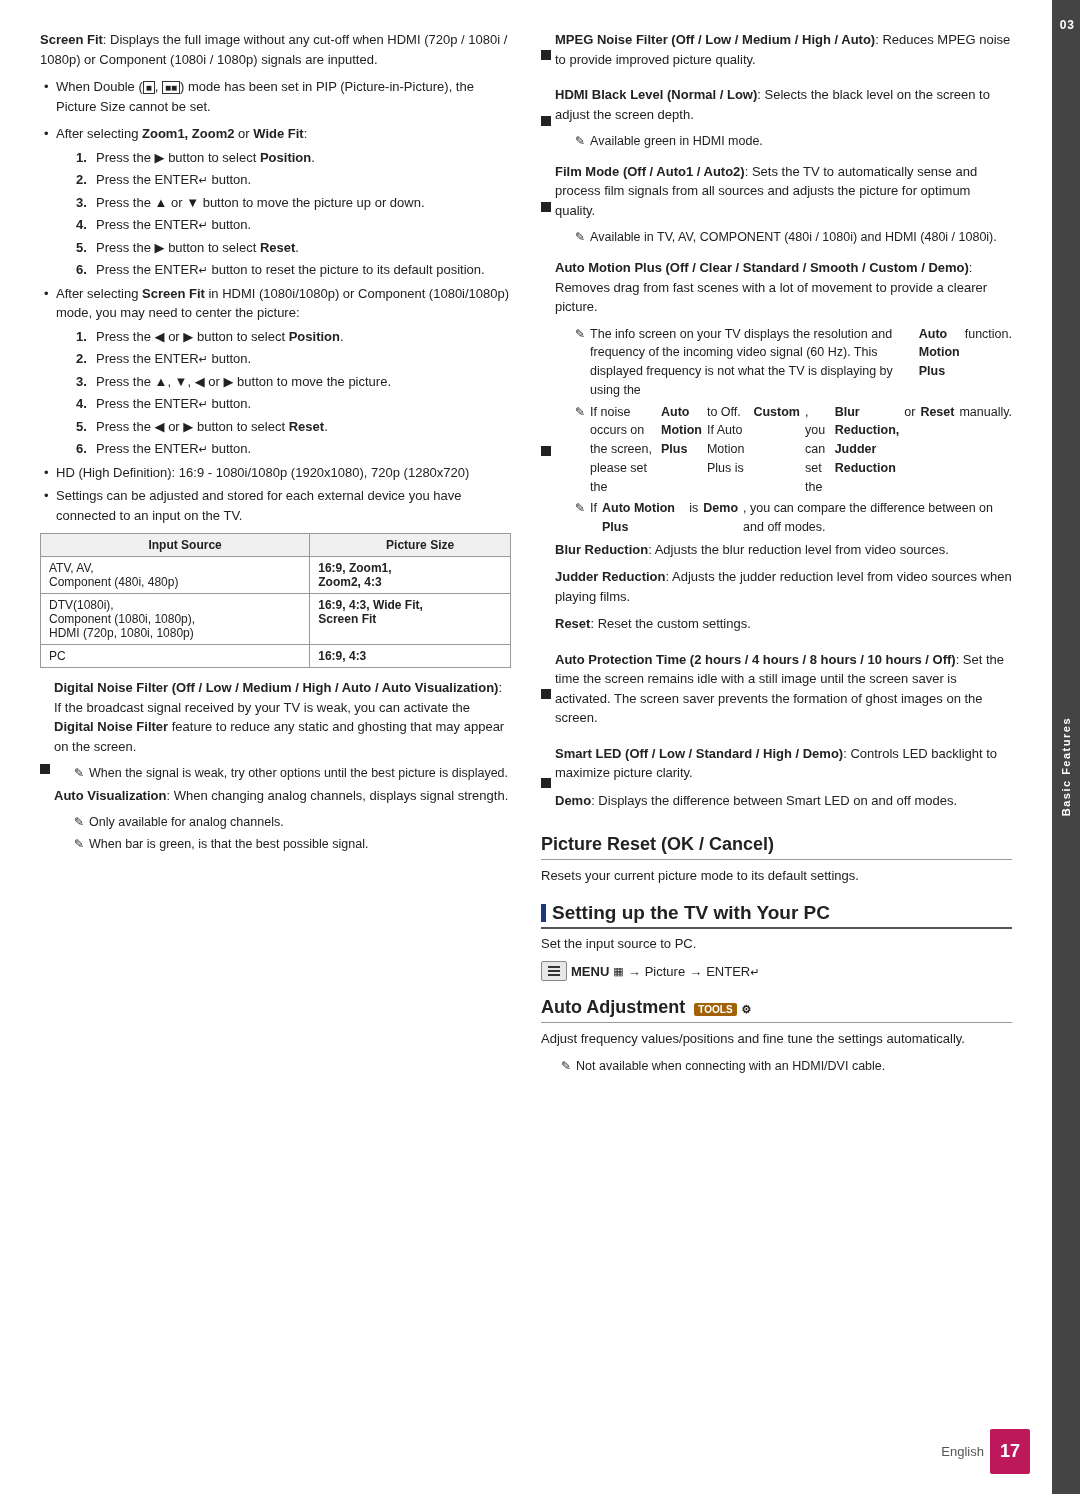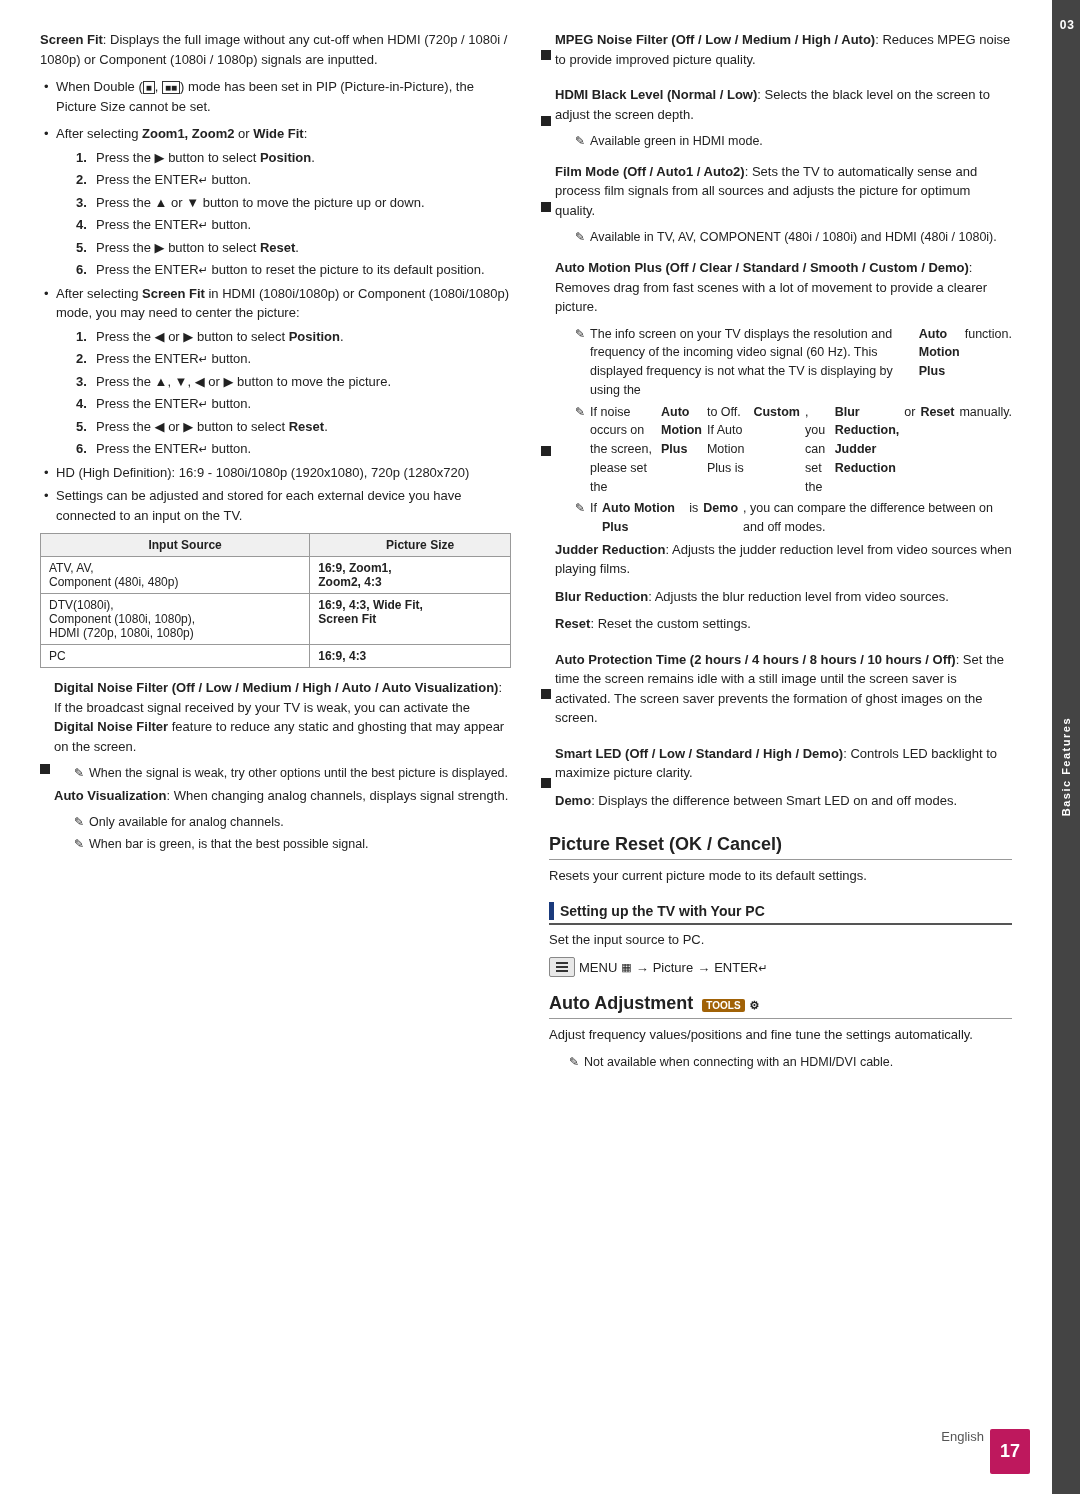--- a/index.html
+++ b/index.html
@@ -157,33 +157,33 @@
       align-items: center;
       margin-bottom: 8px;
     }
 
     .block-item-content {
       flex: 1;
       line-height: 1.5;
     }
 
     .heading-section {
-      margin: 16px 0 6px 8px;
+      margin: 16px 0 6px 0;
     }
 
     .heading-section h2 {
       font-size: 18px;
       font-weight: bold;
       border-bottom: 1px solid #999;
       padding-bottom: 4px;
       margin-bottom: 6px;
     }
 
     .heading-section h3 {
-      font-size: 14px;
+      font-size: 19px;
       font-weight: bold;
       border-bottom: 2px solid #555;
       padding-bottom: 3px;
       margin-bottom: 5px;
       display: flex;
       align-items: center;
       gap: 6px;
     }
 
     .heading-section h3 .blue-bar {
@@ -222,21 +222,21 @@
       border-radius: 2px;
       font-size: 11px;
       font-weight: bold;
     }
 
     .page-footer {
       position: absolute;
       bottom: 20px;
       right: 50px;
       display: flex;
-      align-items: flex-start;
+      align-items: center;
       gap: 6px;
     }
 
     .page-number-box {
       background: #be185d;
       color: #fff;
       font-size: 18px;
       font-weight: bold;
       padding: 12px 10px;
       border-radius: 2px;
@@ -401,24 +401,24 @@
           <div class="sub-note">
             The info screen on your TV displays the resolution and frequency of the incoming video signal (60 Hz). This displayed frequency is not what the TV is displaying by using the <span class="bold">Auto Motion Plus</span> function.
           </div>
           <div class="sub-note">
             If noise occurs on the screen, please set the <span class="bold">Auto Motion Plus</span> to Off. If Auto Motion Plus is <span class="bold">Custom</span>, you can set the <span class="bold">Blur Reduction, Judder Reduction</span> or <span class="bold">Reset</span> manually.
           </div>
           <div class="sub-note">
             If <span class="bold">Auto Motion Plus</span> is <span class="bold">Demo</span>, you can compare the difference between on and off modes.
           </div>
           <p>
+            <span class="bold">Blur Reduction</span>: Adjusts the blur reduction level from video sources.
+          </p>
+          <p>
             <span class="bold">Judder Reduction</span>: Adjusts the judder reduction level from video sources when playing films.
-          </p>
-          <p>
-            <span class="bold">Blur Reduction</span>: Adjusts the blur reduction level from video sources.
           </p>
           <p>
             <span class="bold">Reset</span>: Reset the custom settings.
           </p>
         </div>
       </div>
 
       <div class="block-item">
         <span class="black-square"></span>
         <div class="block-item-content">
@@ -452,21 +452,21 @@
         </h3>
         <p>Set the input source to PC.</p>
         <div class="menu-path">
           <span class="menu-box">
             <svg width="14" height="14" viewBox="0 0 14 14">
               <rect x="1" y="2" width="12" height="2" fill="#333"></rect>
               <rect x="1" y="6" width="12" height="2" fill="#333"></rect>
               <rect x="1" y="10" width="12" height="2" fill="#333"></rect>
             </svg>
           </span>
-          <span style="font-weight:normal;">MENU</span>
+          <span style="font-weight:bold;">MENU</span>
           <span style="font-size:11px;">▦</span>
           <span>→</span>
           <span>Picture</span>
           <span>→</span>
           <span>ENTER<span style="font-size:11px;">↵</span></span>
         </div>
       </div>
 
       <div class="heading-section">
         <h2>

